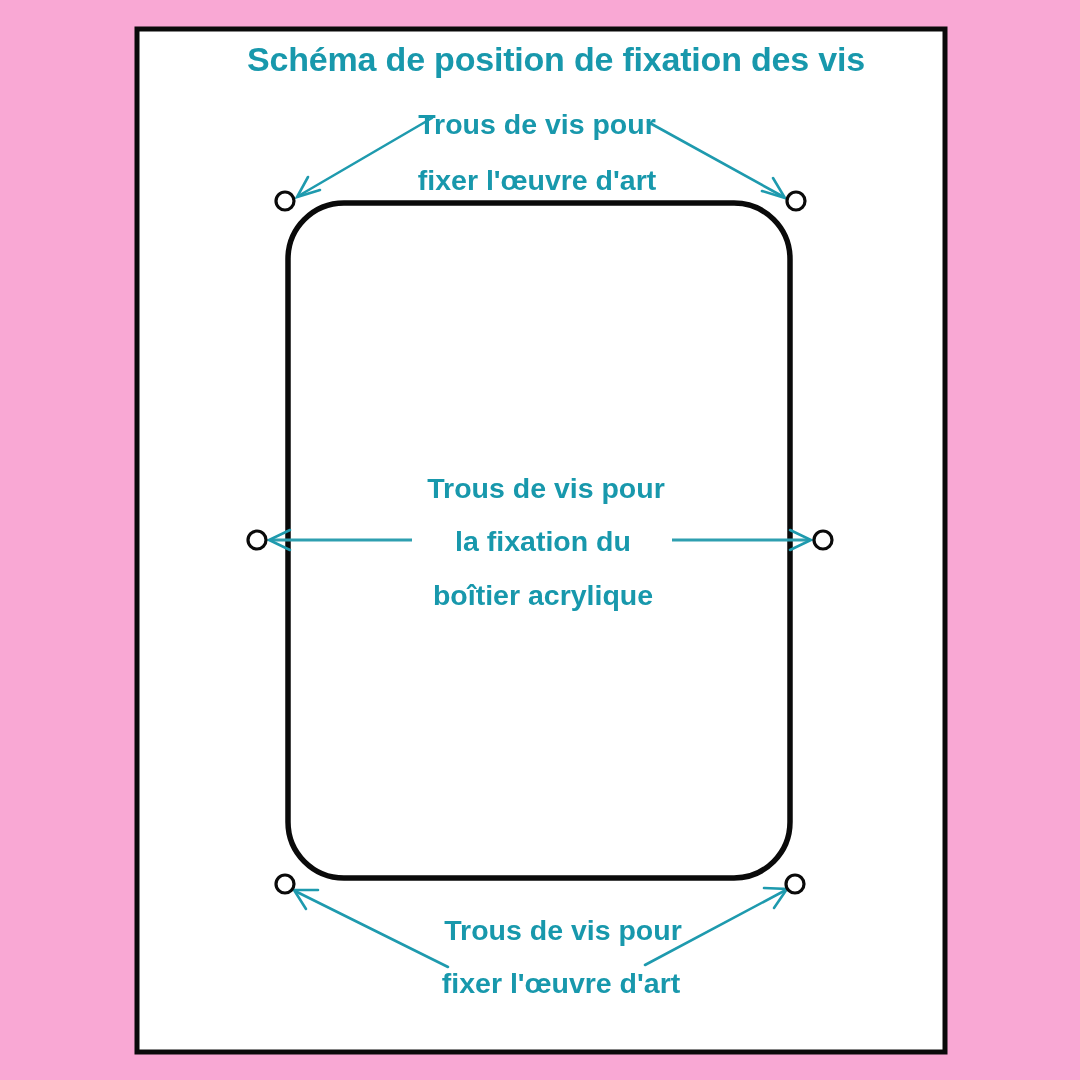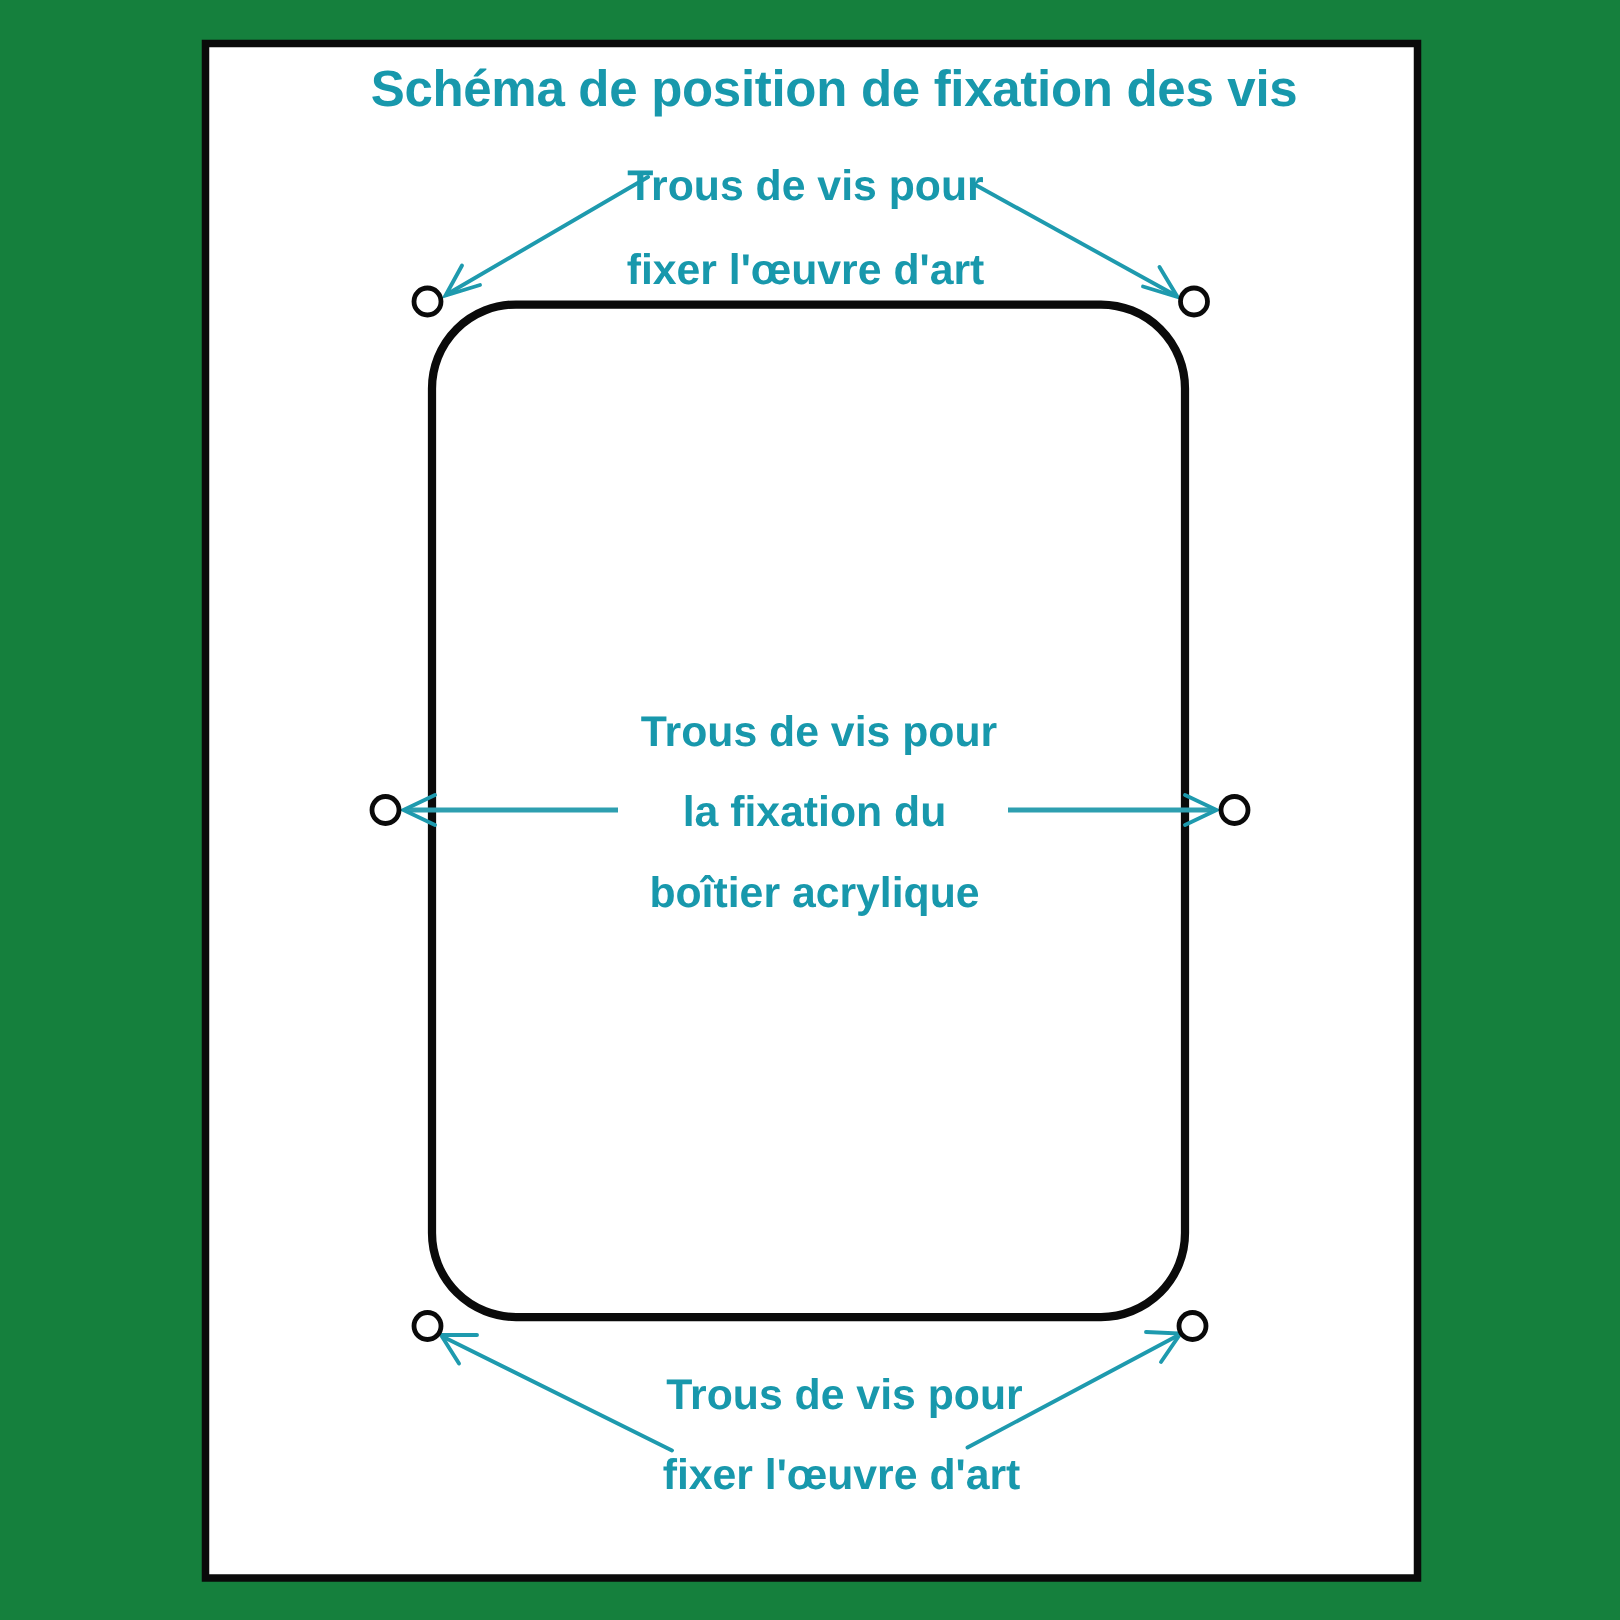--- a/index.html
+++ b/index.html
@@ -5,21 +5,21 @@
 <style>
   html, body {
     margin: 0;
     padding: 0;
     background: #ffffff;
   }
   #page {
     position: relative;
     width: 1080px;
     height: 1080px;
-    background: #15803d;
+    background: #f9a8d4;
     overflow: hidden;
     font-family: "Liberation Sans", "DejaVu Sans", sans-serif;
   }
   #diagram-svg {
     position: absolute;
     left: 0;
     top: 0;
     width: 1080px;
     height: 1080px;
   }

